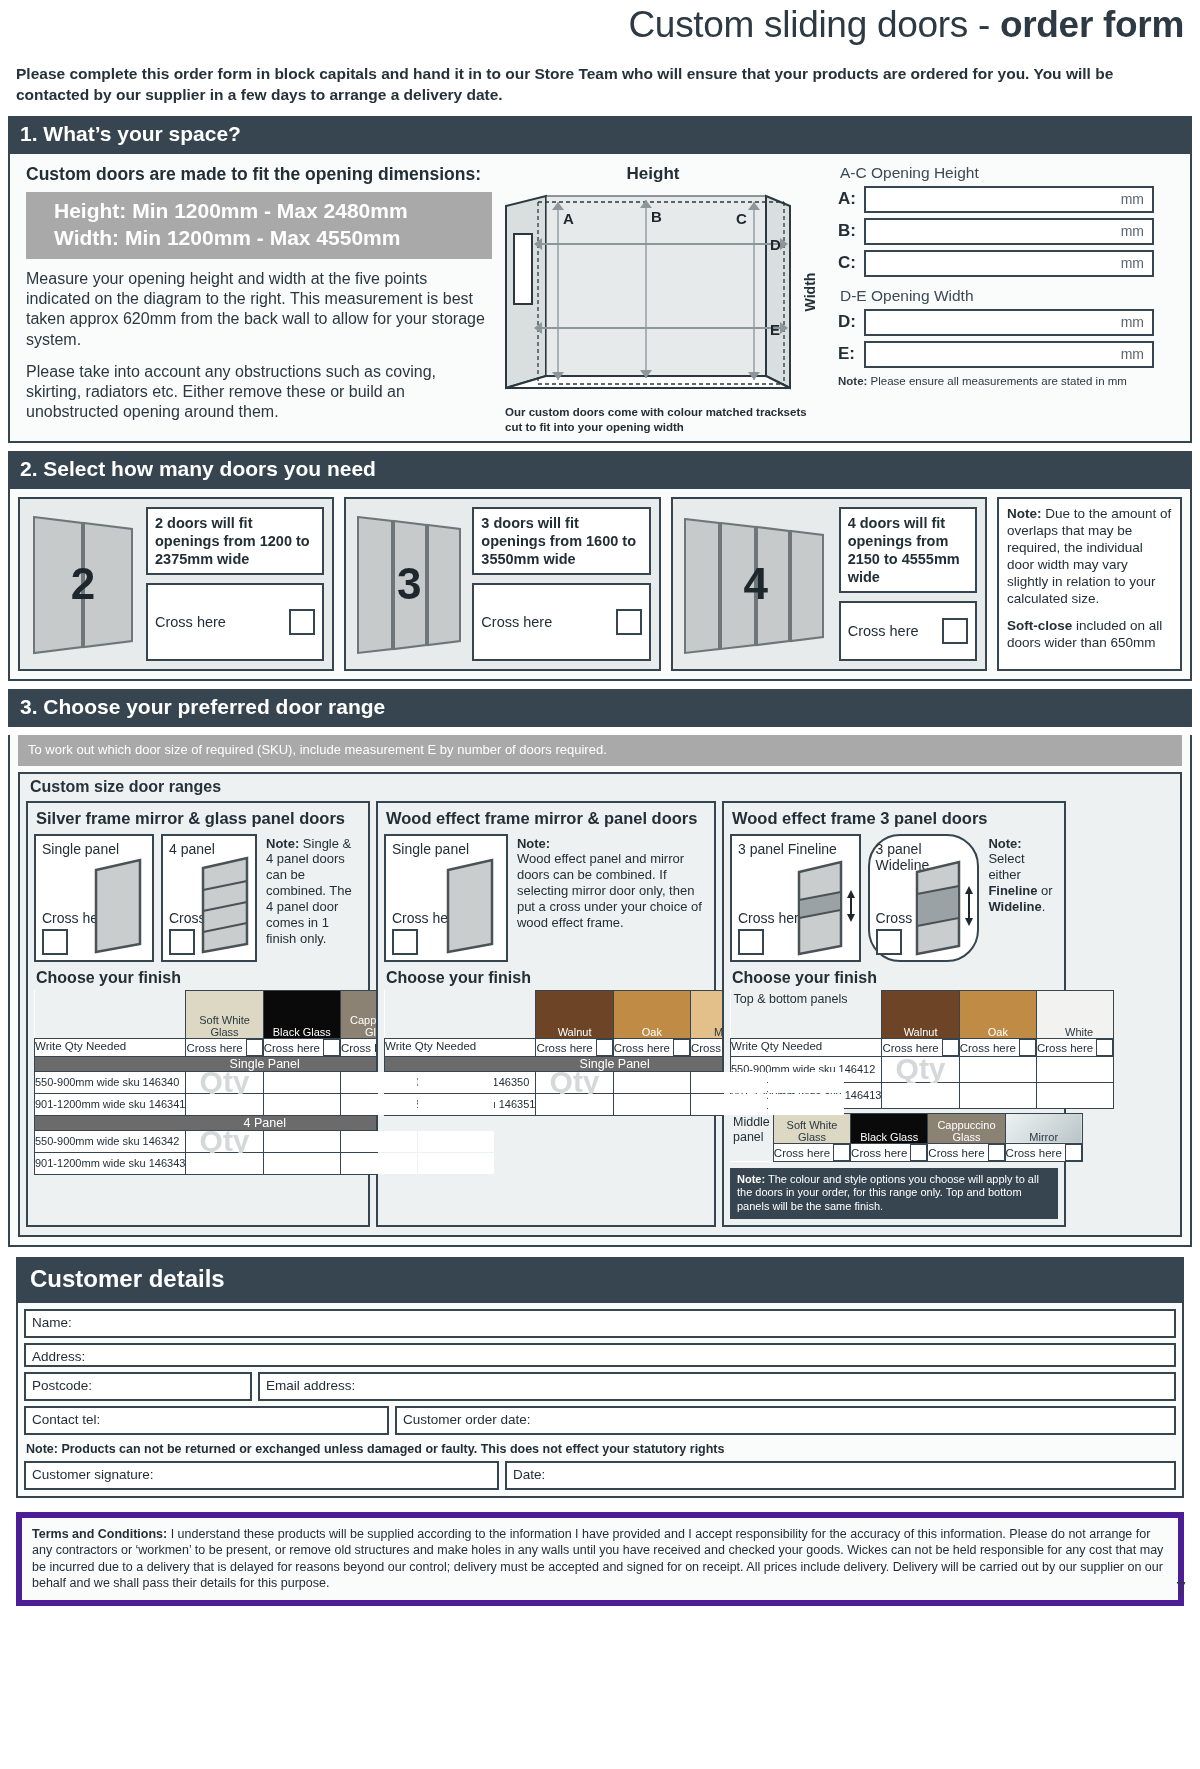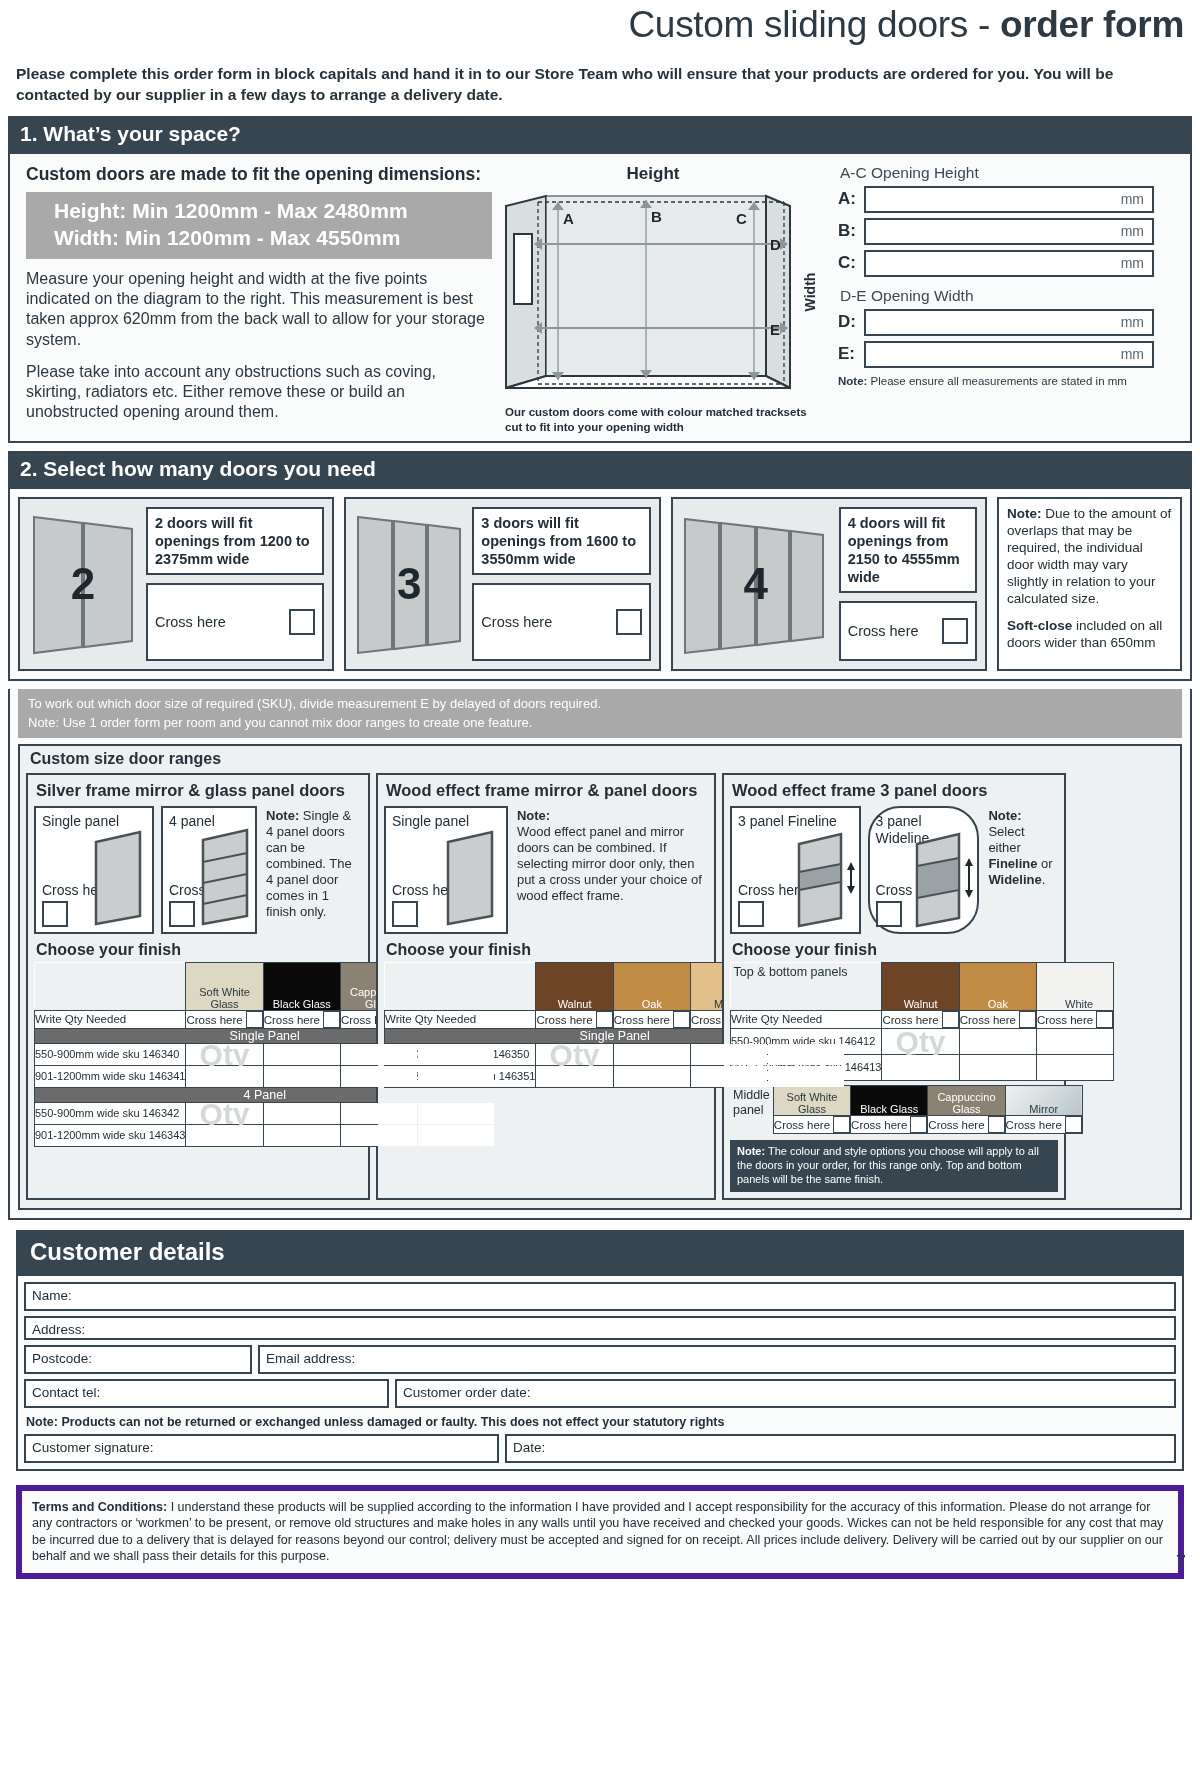--- a/index.html
+++ b/index.html
@@ -337,24 +337,24 @@
       </div>
 
       <div class="note-card">
         <b>Note:</b><span> Due to the amount of overlaps that may be required, the individual door width may vary slightly in relation to your calculated size.</span>
         <div style="height:10px;"></div>
         <b>Soft-close</b><span> included on all doors wider than 650mm</span>
       </div>
     </div>
   </div>
 
+  <div class="sec-bar" style="margin-top:8px;">3. Choose your preferred door range</div>
   <div class="sec-body">
     <div class="sku-bar">
-      <div>To work out which door size of required (SKU), divide measurement E by delayed of doors required.</div>
-      <div>Note: Use 1 order form per room and you cannot mix door ranges to create one feature.</div>
+      <div>To work out which door size of required (SKU), include measurement E by number of doors required.</div>
     </div>
 
     <div class="ranges-outer">
       <div class="ranges-head">Custom size door ranges</div>
       <div class="ranges-row">
 
         <div class="range-col" style="width:344px;">
           <h4>Silver frame mirror &amp; glass panel doors</h4>
           <div class="range-top">
             <div class="sample" style="width:120px;height:128px;display:flex;flex-direction:column;">

